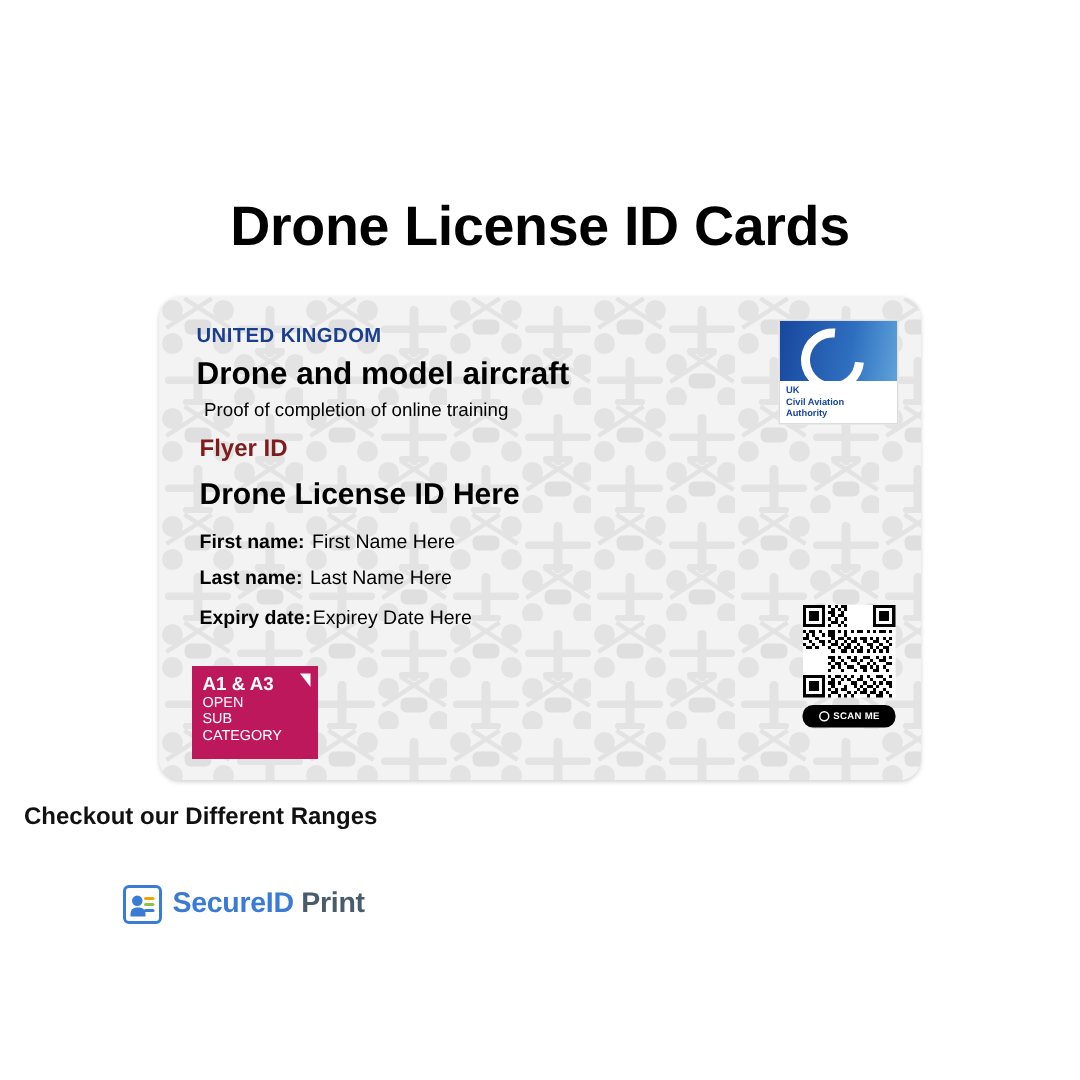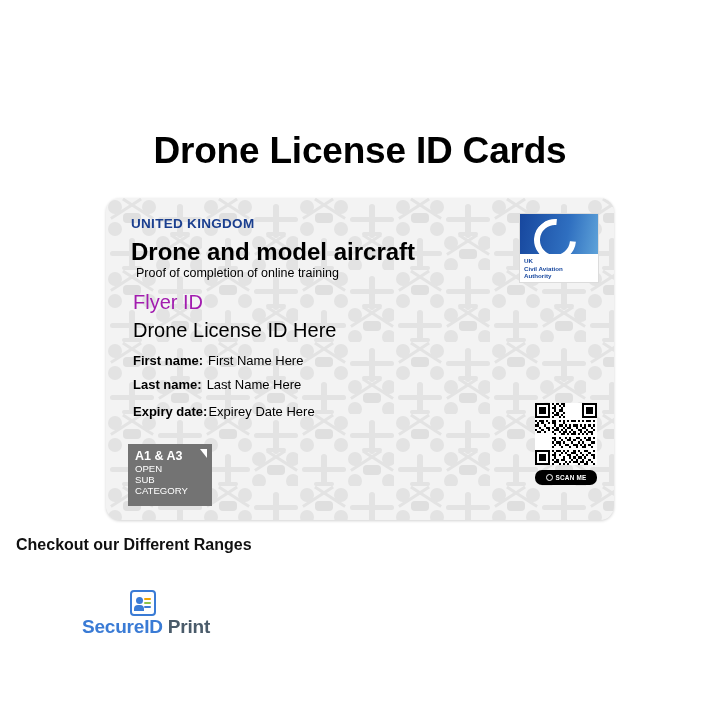--- a/index.html
+++ b/index.html
@@ -56,45 +56,45 @@
     top: 18px;
     font-size: 13.5px;
     font-weight: bold;
     color: #1b3f8f;
     letter-spacing: 0.3px;
   }
   .drone-title {
     position: absolute;
     left: 25px;
     top: 40px;
-    font-size: 24px;
+    font-size: 21px;
     font-weight: bold;
     color: #000;
   }
   .proof {
     position: absolute;
     left: 30px;
     top: 68px;
     font-size: 12.5px;
     color: #000;
   }
   .flyer-id {
     position: absolute;
     left: 27px;
     top: 93px;
-    font-size: 20px;
-    font-weight: normal;
-    color: #a21caf;
+    font-size: 16px;
+    font-weight: bold;
+    color: #7f1d1d;
   }
   .license-here {
     position: absolute;
     left: 27px;
     top: 121px;
     font-size: 20px;
-    font-weight: normal;
+    font-weight: bold;
     color: #000;
   }
 
   .field-row {
     position: absolute;
     left: 27px;
     display: flex;
     align-items: baseline;
     white-space: nowrap;
   }
@@ -192,21 +192,21 @@
     color: #1a1a1a;
   }
 
   
   .cat-box {
     position: absolute;
     left: 22px;
     bottom: 14px;
     width: 84px;
     height: 62px;
-    background: #737373;
+    background: #be185d;
     color: #fff;
     padding: 5px 7px;
     box-sizing: border-box;
   }
   .cat-title {
     font-size: 12.5px;
     font-weight: bold;
     line-height: 14px;
   }
   .cat-lines {
@@ -238,21 +238,20 @@
     line-height: 21px;
   }
 
   
   .footer-logo {
     position: absolute;
     left: 82px;
     top: 590px;
     display: flex;
     align-items: center;
-    flex-direction: column;
   }
   .logo-badge {
     width: 26px;
     height: 26px;
     border: 2px solid #3a7bd5;
     border-radius: 4px;
     position: relative;
     box-sizing: border-box;
     background: #ffffff;
     margin-right: 7px;

